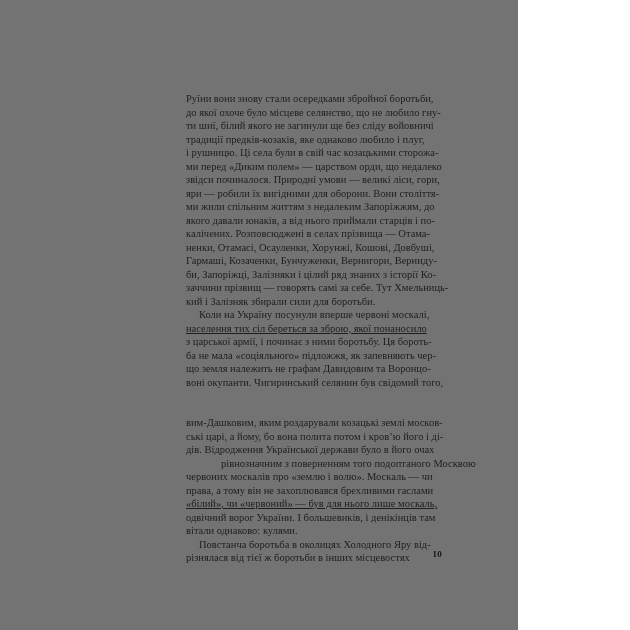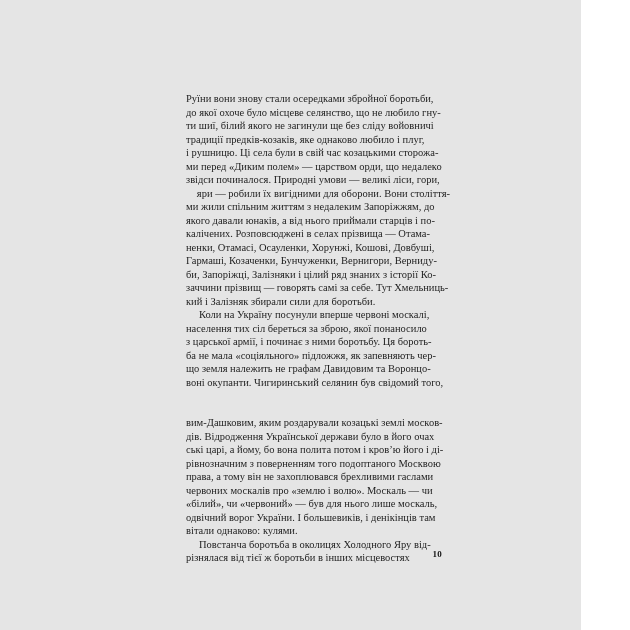--- a/index.html
+++ b/index.html
@@ -2,23 +2,23 @@
 <html><head>
 <meta charset="utf-8">
 <style>
   html, body {
     margin: 0;
     padding: 0;
     background: #ffffff;
   }
   .page {
     position: relative;
-    width: 581px;
+    width: 518px;
     height: 630px;
-    background: #e5e5e5;
+    background: #737373;
     overflow: hidden;
     font-family: "Liberation Serif", "DejaVu Serif", serif;
   }
   .text-block {
     position: absolute;
     left: 186px;
     top: 92px;
     width: 264px;
     color: #1e1e1e;
     font-size: 10.5px;
@@ -52,41 +52,41 @@
 
 <div class="page">
   <div class="text-block">
       <div class="line" style="word-spacing: 0px;">Руїни вони знову стали осередками збройної боротьби,</div>
       <div class="line" style="word-spacing: 0px;">до якої охоче було місцеве селянство, що не любило гну-</div>
       <div class="line" style="word-spacing: 0px;">ти шиї, білий якого не загинули ще без сліду войовничі</div>
       <div class="line" style="word-spacing: 0px;">традиції предків-козаків, яке однаково любило і плуг,</div>
       <div class="line" style="word-spacing: 0px;">і рушницю. Ці села були в свій час козацькими сторожа-</div>
       <div class="line" style="word-spacing: 0px;">ми перед «Диким полем» — царством орди, що недалеко</div>
       <div class="line" style="word-spacing: 0px;">звідси починалося. Природні умови — великі ліси, гори,</div>
-      <div class="line" style="word-spacing: 0px; text-align: right;">яри — робили їх вигідними для оборони. Вони століття-</div>
+      <div class="line" style="word-spacing: 0px;">яри — робили їх вигідними для оборони. Вони століття-</div>
       <div class="line" style="word-spacing: 0px;">ми жили спільним життям з недалеким Запоріжжям, до</div>
       <div class="line" style="word-spacing: 0px;">якого давали юнаків, а від нього приймали старців і по-</div>
       <div class="line" style="word-spacing: 0px;">калічених. Розповсюджені в селах прізвища — Отама-</div>
       <div class="line" style="word-spacing: 0px;">ненки, Отамасі, Осауленки, Хорунжі, Кошові, Довбуші,</div>
       <div class="line" style="word-spacing: 0px;">Гармаші, Козаченки, Бунчуженки, Вернигори, Верниду-</div>
       <div class="line" style="word-spacing: 0px;">би, Запоріжці, Залізняки і цілий ряд знаних з історії Ко-</div>
       <div class="line" style="word-spacing: 0px;">заччини прізвищ — говорять самі за себе. Тут Хмельниць-</div>
       <div class="line">кий і Залізняк збирали сили для боротьби.</div>
       <div class="line indent" style="word-spacing: 0px;">Коли на Україну посунули вперше червоні москалі,</div>
-      <div class="line" style="word-spacing: 0px;">населення тих сіл береться за зброю, якої понаносило</div>
+      <div class="line" style="word-spacing: 0px; text-decoration: underline;">населення тих сіл береться за зброю, якої понаносило</div>
       <div class="line" style="word-spacing: 0px;">з царської армії, і починає з ними боротьбу. Ця бороть-</div>
       <div class="line" style="word-spacing: 0px;">ба не мала «соціяльного» підложжя, як запевняють чер-</div>
       <div class="line" style="word-spacing: 0px;">що земля належить не графам Давидовим та Воронцо-</div>
       <div class="line" style="word-spacing: 0px;">воні окупанти. Чигиринський селянин був свідомий того,</div>
       <div class="line" style="word-spacing: 0px; margin-top: 27px;">вим-Дашковим, яким роздарували козацькі землі москов-</div>
+      <div class="line" style="word-spacing: 0px;">ські царі, а йому, бо вона полита потом і кров’ю його і ді-</div>
       <div class="line" style="word-spacing: 0px;">дів. Відродження Української держави було в його очах</div>
-      <div class="line" style="word-spacing: 0px;">ські царі, а йому, бо вона полита потом і кров’ю його і ді-</div>
-      <div class="line" style="word-spacing: 0px;">рівнозначним з поверненням того подоптаного Москвою</div>
+      <div class="line" style="word-spacing: 0px; margin-left: 35px;">рівнозначним з поверненням того подоптаного Москвою</div>
+      <div class="line" style="word-spacing: 0px;">червоних москалів про «землю і волю». Москаль — чи</div>
       <div class="line" style="word-spacing: 0px;">права, а тому він не захоплювався брехливими гаслами</div>
-      <div class="line" style="word-spacing: 0px;">червоних москалів про «землю і волю». Москаль — чи</div>
-      <div class="line" style="word-spacing: 0px;">«білий», чи «червоний» — був для нього лише москаль,</div>
+      <div class="line" style="word-spacing: 0px; text-decoration: underline;">«білий», чи «червоний» — був для нього лише москаль,</div>
       <div class="line" style="word-spacing: 0px;">одвічний ворог України. І большевиків, і денікінців там</div>
       <div class="line">вітали однаково: кулями.</div>
       <div class="line indent" style="word-spacing: 0px;">Повстанча боротьба в околицях Холодного Яру від-</div>
       <div class="line" style="word-spacing: 0px;">різнялася від тієї ж боротьби в інших місцевостях</div>
     </div>
   <div class="page-number">10</div>
 </div>
 
 </body></html>

